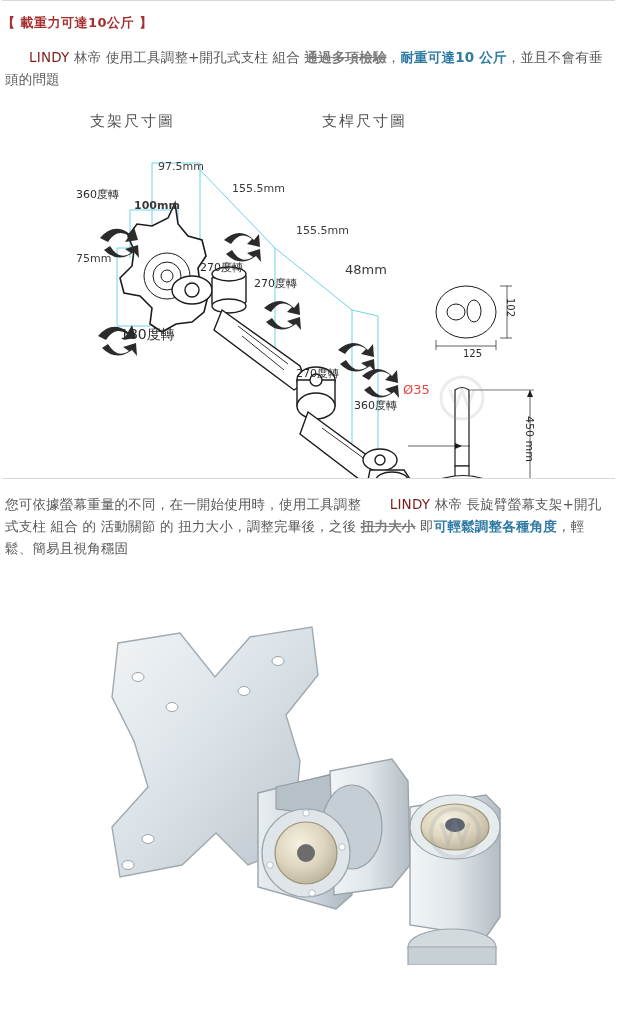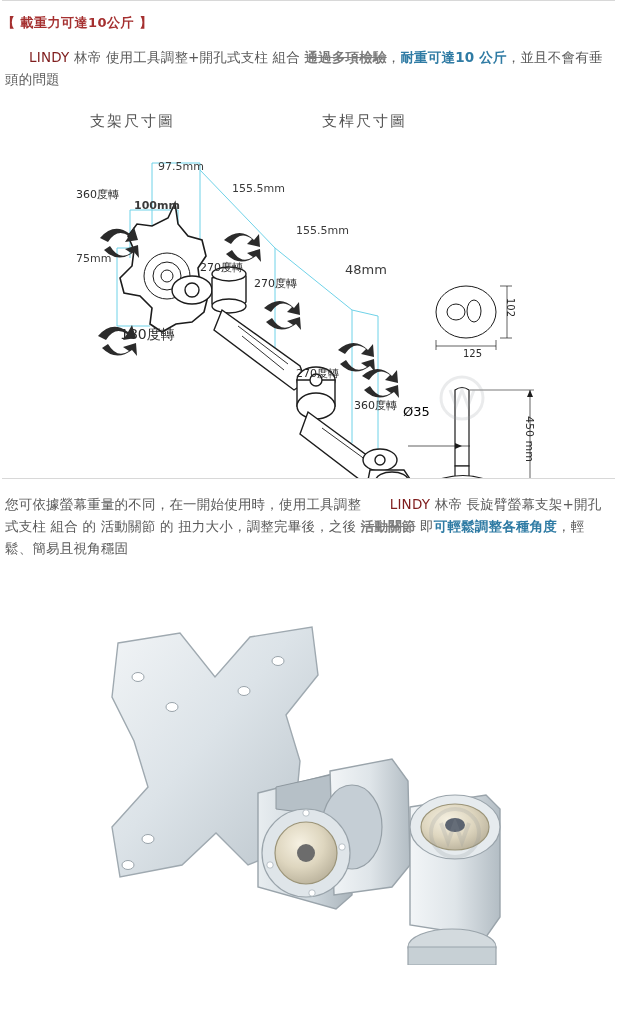--- a/index.html
+++ b/index.html
@@ -229,31 +229,31 @@
     <div style="position:absolute; left:296px; top:126px; font-size:11px; color:#3a3a3a;">155.5mm</div>
     <div style="position:absolute; left:345px; top:164px; font-size:13px; color:#3a3a3a;">48mm</div>
 
     <div style="position:absolute; left:76px; top:89px; font-size:11px; color:#2b2b2b;">360度轉</div>
     <div style="position:absolute; left:120px; top:228px; font-size:14px; color:#2b2b2b;">180度轉</div>
     <div style="position:absolute; left:200px; top:162px; font-size:11px; color:#2b2b2b;">270度轉</div>
     <div style="position:absolute; left:254px; top:178px; font-size:11px; color:#2b2b2b;">270度轉</div>
     <div style="position:absolute; left:296px; top:268px; font-size:11px; color:#2b2b2b;">270度轉</div>
     <div style="position:absolute; left:354px; top:300px; font-size:11px; color:#2b2b2b;">360度轉</div>
 
-    <div style="position:absolute; left:403px; top:306px; font-size:13px; color:#000000;">Ø35</div>
+    <div style="position:absolute; left:403px; top:284px; font-size:13px; color:#ef4444;">Ø35</div>
     <div style="position:absolute; left:452px; top:250px; font-size:10px; color:#2b2b2b;margin-left:11px;">125</div>
     <div style="position:absolute; left:505px; top:200px; font-size:10px; color:#2b2b2b; writing-mode:vertical-rl;">102</div>
     <div style="position:absolute; left:523px; top:318px; font-size:11px; color:#2b2b2b; writing-mode:vertical-rl;">450 mm</div>
   </div>
 
   <div class="divider"></div>
 
 
   <div class="para">
-    <span>您可依據螢幕重量的不同，在一開始使用時，使用工具調整 </span><span class="brandword">LINDY</span><span> 林帝 長旋臂螢幕支架+開孔式支柱 組合 的 活動關節 的 扭力大小，調整完畢後，之後 </span><span class="struck">活動關節</span><span> 即</span><span class="hl">可輕鬆調整各種角度</span><span>，輕鬆、簡易且視角穩固</span>
+    <span>您可依據螢幕重量的不同，在一開始使用時，使用工具調整 </span><span class="brandword">LINDY</span><span> 林帝 長旋臂螢幕支架+開孔式支柱 組合 的 活動關節 的 扭力大小，調整完畢後，之後 </span><span class="struck">扭力大小</span><span> 即</span><span class="hl">可輕鬆調整各種角度</span><span>，輕鬆、簡易且視角穩固</span>
   </div>
 
   <div class="photo-wrap">
     <svg class="photo-svg" width="617" height="400" viewBox="0 0 617 400">
       <defs>
         <linearGradient id="plateG" x1="0" y1="0" x2="1" y2="1">
           <stop offset="0%" stop-color="#f1f4f6"></stop>
           <stop offset="45%" stop-color="#dce3e8"></stop>
           <stop offset="100%" stop-color="#b9c3ca"></stop>
         </linearGradient>

